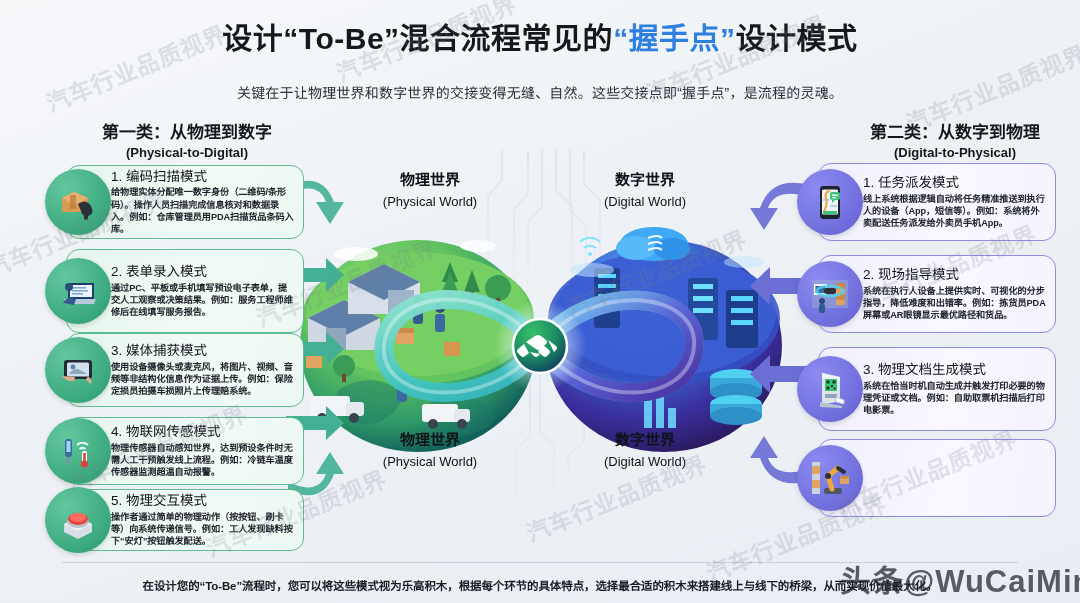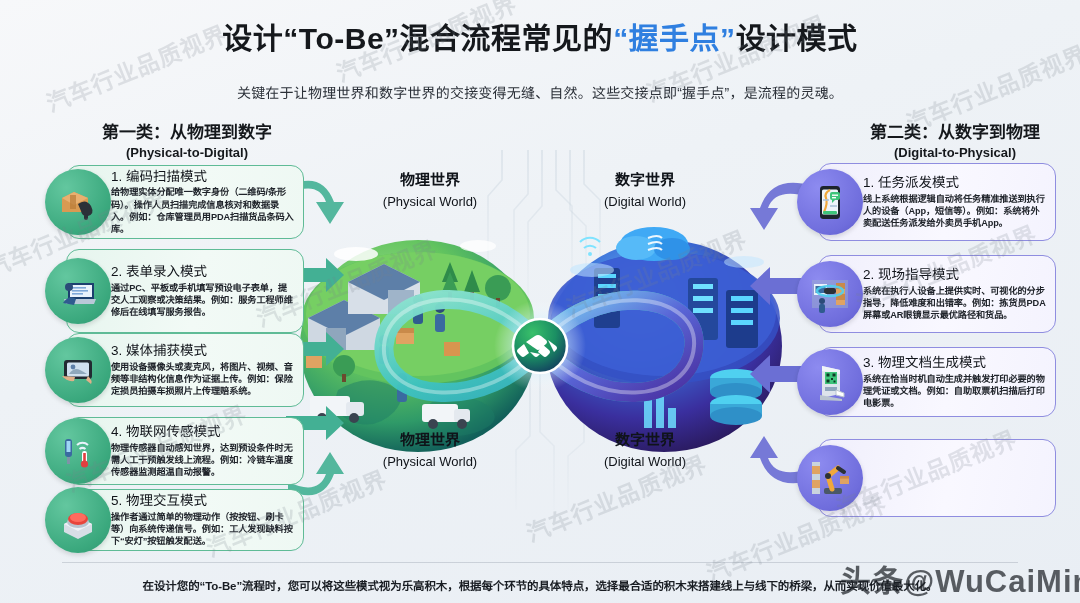--- a/index.html
+++ b/index.html
@@ -488,21 +488,21 @@
         <circle cx="12" cy="27" r="3" fill="#2b4b78"></circle>
         <rect x="9" y="30" width="6" height="9" rx="2" fill="#2f5b8f"></rect>
       </svg>
     </div>
     <div class="card-body">
       <div class="card-title">2. 现场指导模式</div>
       <div class="card-desc">系统在执行人设备上提供实时、可视化的分步指导，降低难度和出错率。例如：拣货员PDA屏幕或AR眼镜显示最优路径和货品。</div>
     </div>
   </div>
 
-  <div class="card right" style="top:347px; height:70px;">
+  <div class="card right" style="top:347px; height:84px;">
     <div class="card-badge">
       <svg width="40" height="40" viewBox="0 0 40 40">
         <polygon points="12,4 30,8 30,32 12,36" fill="#dde4ec"></polygon>
         <polygon points="12,4 30,8 30,12 12,9" fill="#f0f4f8"></polygon>
         <rect x="15" y="10" width="12" height="12" fill="#3ec47a"></rect>
         <g fill="#0d3a24">
           <rect x="16.5" y="11.5" width="3" height="3"></rect>
           <rect x="22.5" y="11.5" width="3" height="3"></rect>
           <rect x="16.5" y="17.5" width="3" height="3"></rect>
           <rect x="21" y="16" width="2" height="2"></rect>

